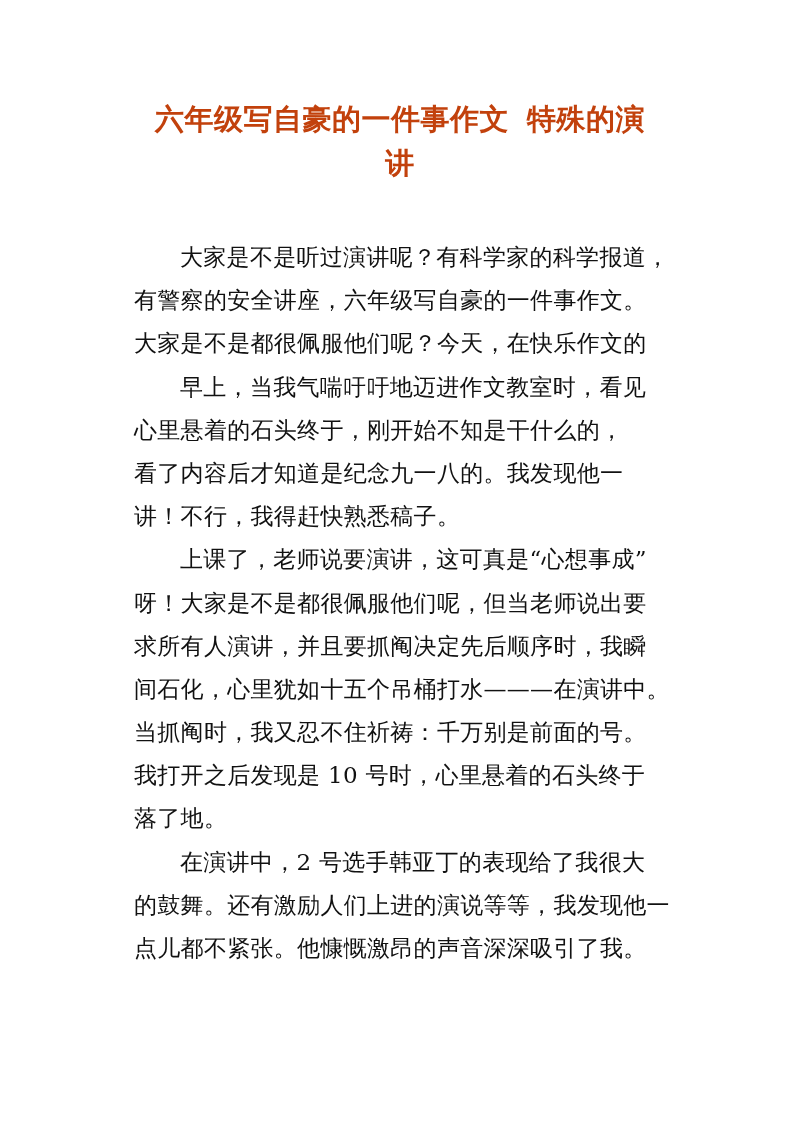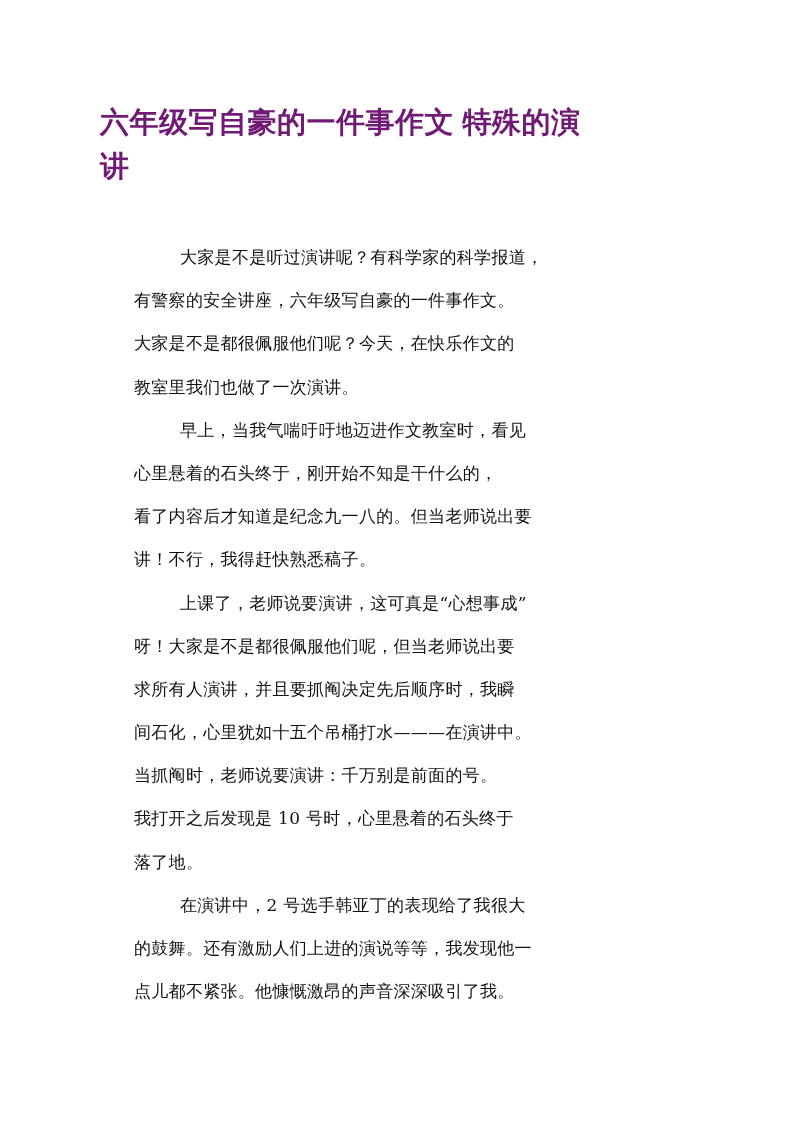--- a/index.html
+++ b/index.html
@@ -1,45 +1,44 @@
 <!DOCTYPE html>
 <html><head>
 <meta charset="utf-8">
 <style>
   html, body { margin: 0; padding: 0; background: #ffffff; }
   body { width: 800px; height: 1132px; position: relative; overflow: hidden;
          font-family: "DejaVu Serif", "Liberation Serif", serif; color: #111; }
-  .title { position: absolute; left: 100px; width: 600px; top: 100px; 
-           font-family: Liberation Sans, sans-serif; font-weight: bold;
-           font-size: 29px; line-height: 44px; letter-spacing: 0.5px; color: #701a75; }
+  .title { position: absolute; left: 100px; width: 600px; top: 100px; text-align: center;
+           font-family: Liberation Mono, monospace; font-weight: bold;
+           font-size: 29px; line-height: 44px; letter-spacing: 0.5px; color: #c2410c; }
   .body { position: absolute; left: 134px; top: 236px; width: 540px; }
-  .line { height: 43.2px; line-height: 43.2px; font-size: 17px; white-space: nowrap;
+  .line { height: 43.2px; line-height: 43.2px; font-size: 23px; white-space: nowrap;
           letter-spacing: 0.3px; }
   .indent { padding-left: 46px; }
 </style>
 </head>
 <body>
 
 <div class="title">
   <div>六年级写自豪的一件事作文  特殊的演</div>
   <div>讲</div>
 </div>
 
 <div class="body">
   <div class="line indent">大家是不是听过演讲呢？有科学家的科学报道，</div>
   <div class="line">有警察的安全讲座，六年级写自豪的一件事作文。</div>
   <div class="line">大家是不是都很佩服他们呢？今天，在快乐作文的</div>
-  <div class="line">教室里我们也做了一次演讲。</div>
   <div class="line indent">早上，当我气喘吁吁地迈进作文教室时，看见</div>
   <div class="line">心里悬着的石头终于，刚开始不知是干什么的，</div>
-  <div class="line">看了内容后才知道是纪念九一八的。但当老师说出要</div>
+  <div class="line">看了内容后才知道是纪念九一八的。我发现他一</div>
   <div class="line">讲！不行，我得赶快熟悉稿子。</div>
   <div class="line indent">上课了，老师说要演讲，这可真是“心想事成”</div>
   <div class="line">呀！大家是不是都很佩服他们呢，但当老师说出要</div>
   <div class="line">求所有人演讲，并且要抓阄决定先后顺序时，我瞬</div>
   <div class="line">间石化，心里犹如十五个吊桶打水———在演讲中。</div>
-  <div class="line">当抓阄时，老师说要演讲：千万别是前面的号。</div>
+  <div class="line">当抓阄时，我又忍不住祈祷：千万别是前面的号。</div>
   <div class="line">我打开之后发现是 10 号时，心里悬着的石头终于</div>
   <div class="line">落了地。</div>
   <div class="line indent">在演讲中，2 号选手韩亚丁的表现给了我很大</div>
   <div class="line">的鼓舞。还有激励人们上进的演说等等，我发现他一</div>
   <div class="line">点儿都不紧张。他慷慨激昂的声音深深吸引了我。</div>
 </div>
 
 </body></html>

